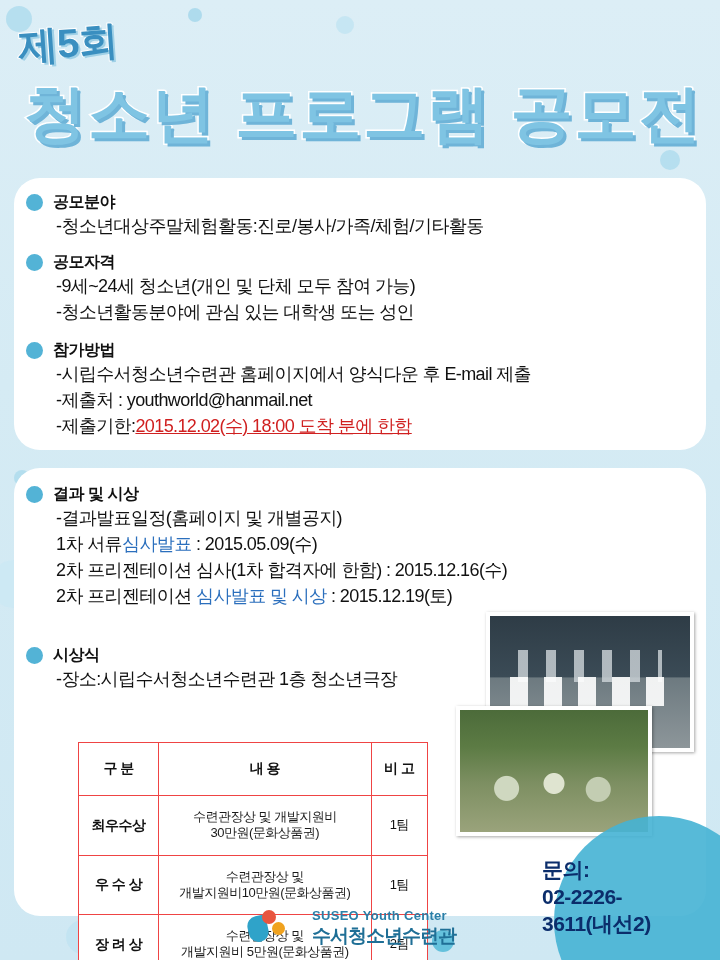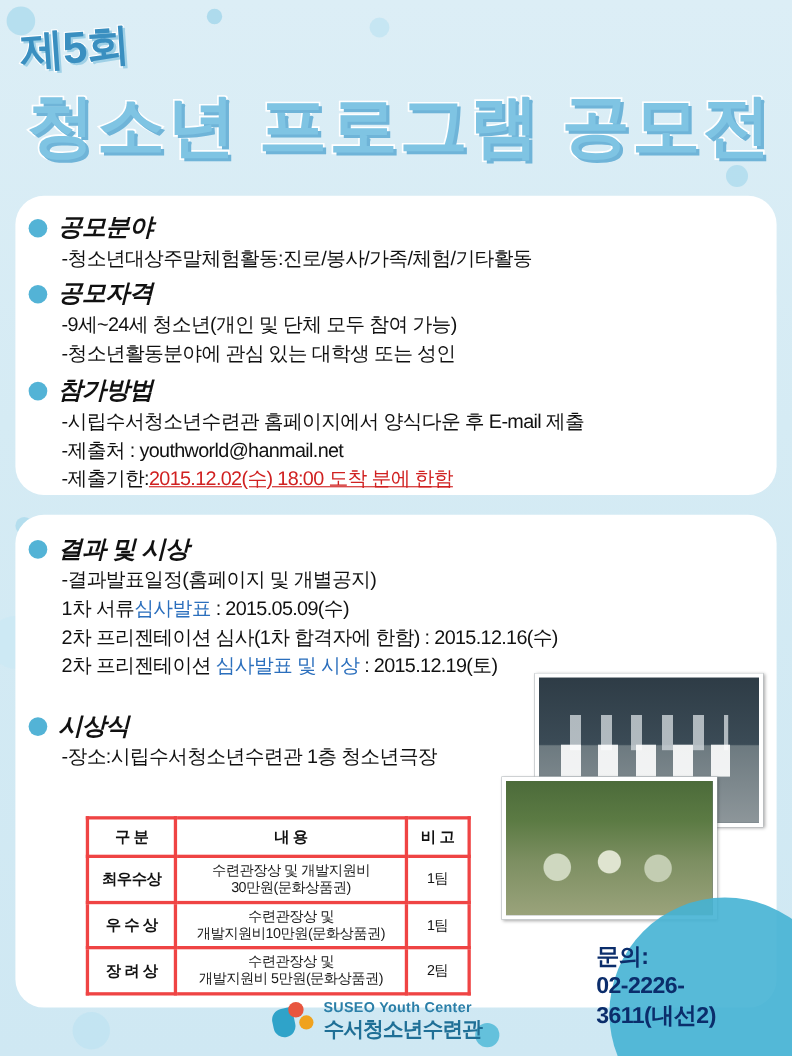--- a/index.html
+++ b/index.html
@@ -85,25 +85,24 @@
     gap: 10px;
   }
   .dot {
     width: 17px;
     height: 17px;
     border-radius: 50%;
     background: #53b3d6;
     flex: 0 0 auto;
   }
   .sec-title {
-    font-size: 22px;
+    font-size: 16px;
     font-weight: bold;
     color: #111;
     letter-spacing: -0.5px;
-    font-style: italic;
   }
   .line {
     font-size: 18px;
     color: #111;
     letter-spacing: -0.6px;
     margin-left: 30px;
     line-height: 1.45;
     white-space: nowrap;
   }
   .hl-blue { color: #2b6fbd; }
@@ -158,41 +157,41 @@
   
   table.award {
     position: absolute;
     left: 78px;
     top: 742px;
     width: 350px;
     border-collapse: collapse;
     background: #ffffff;
   }
   table.award th, table.award td {
-    border: 3px solid #ef4444;
+    border: 1px solid #ef4444;
     text-align: center;
     font-size: 13px;
     color: #111;
-    padding: 3px 2px;
+    padding: 13px 2px;
     letter-spacing: -0.5px;
     line-height: 1.25;
   }
   table.award th { font-weight: bold; font-size: 14px; height: 26px; }
   table.award td.col1 { width: 76px; font-weight: bold; font-size: 14px; }
   table.award td.col3 { width: 52px; }
   table.award td.col2 { width: 210px; color:#1a1a1a; }
 
   
   .logo {
     position: absolute;
     left: 248px;
     top: 908px;
     display: flex;
-    align-items: center;
-    gap: 6px;
+    align-items: flex-start;
+    gap: 24px;
   }
   .logo-mark {
     width: 40px; height: 40px; position: relative;
   }
   .logo-mark .lm1 {
     position:absolute; left:0; top:8px; width:20px; height:26px;
     background:#2fa3c9; border-radius: 12px 2px 12px 12px; transform: rotate(-12deg);
   }
   .logo-mark .lm2 {
     position:absolute; left:14px; top:2px; width:14px; height:14px;

